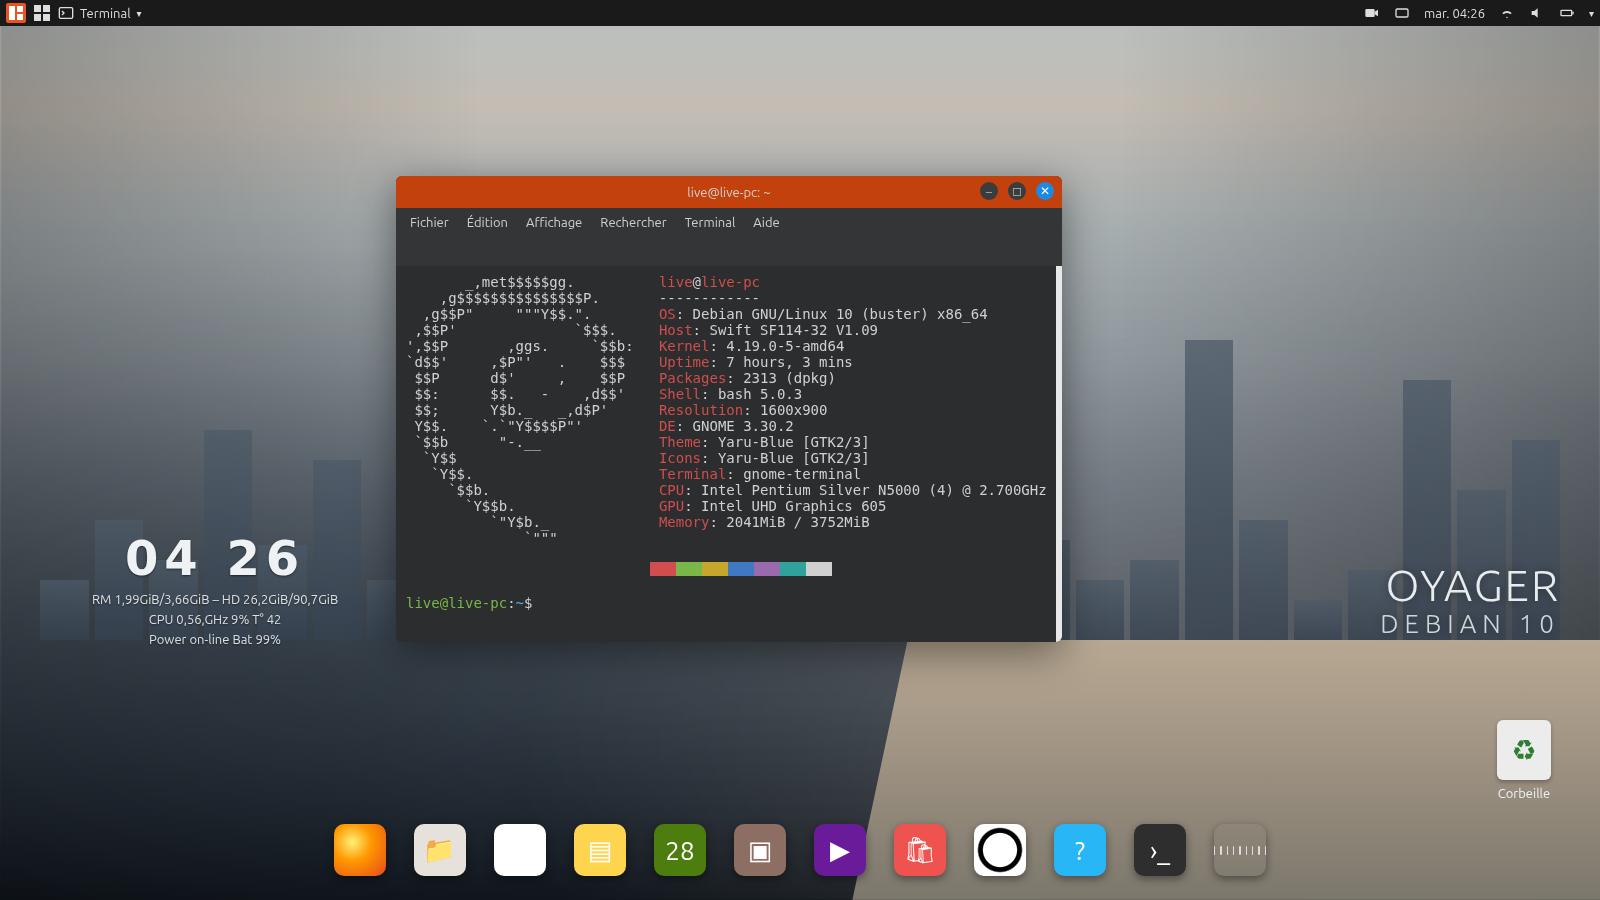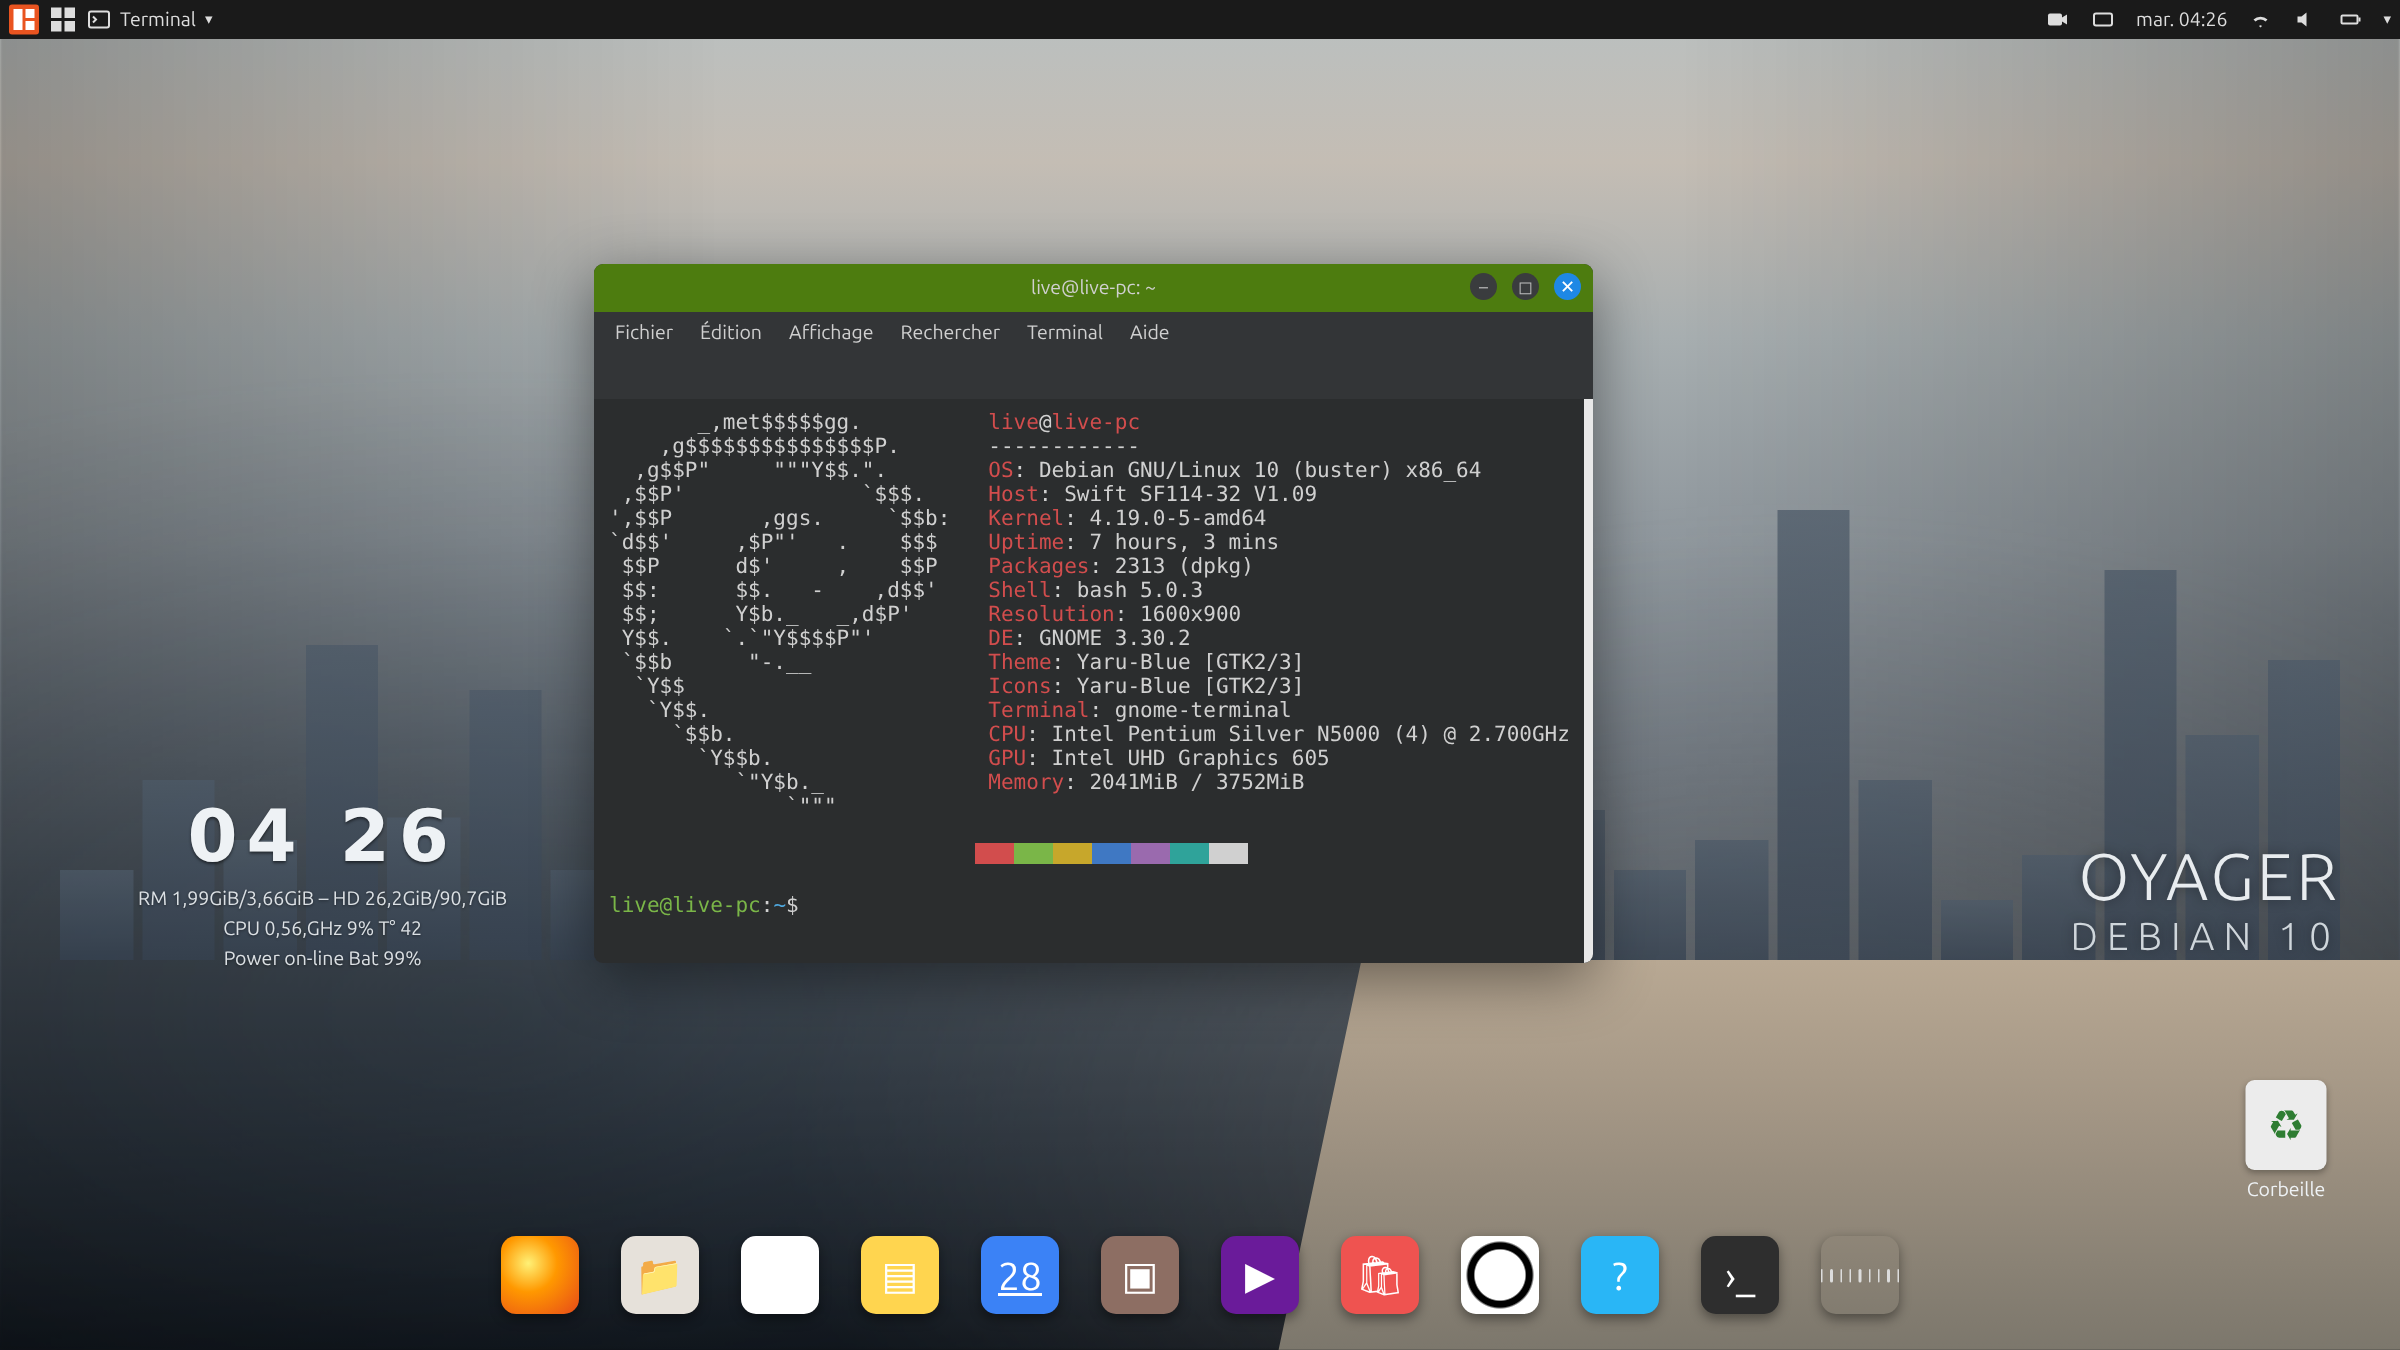--- a/index.html
+++ b/index.html
@@ -44,37 +44,37 @@
   .conky .date{font-size:22px;margin-top:4px;letter-spacing:1px;}
   .conky .line{font-size:13px;margin-top:6px;opacity:.9;}
 
   
   .dock{position:absolute;left:50%;transform:translateX(-50%);bottom:16px;display:flex;gap:28px;align-items:center;padding:8px 14px;z-index:40;}
   .dock .ico{width:52px;height:52px;border-radius:10px;display:flex;align-items:center;justify-content:center;font-size:26px;color:#fff;box-shadow:0 3px 8px rgba(0,0,0,.4);}
   .firefox{background:radial-gradient(circle at 35% 35%,#fff176,#ff9800 40%,#e64a19);}
   .files{background:#e6e1da;color:#9c8b7a;}
   .gedit{background:#fff;color:#7a6447;}
   .notes{background:#ffd54f;color:#b7902c;}
-  .cal{background:#3b82f6;text-decoration:underline;}
+  .cal{background:#4d7c0f;}
   .wall{background:#8d6e63;}
   .video{background:#6a1b9a;}
   .store{background:#ef5350;}
   .circle{background:radial-gradient(circle,#fff 45%,#000 48%,#000 58%,#fff 62%);}
   .help{background:#29b6f6;}
   .term{background:#2e2e2e;color:#9e9e9e;}
   .apps{background:transparent;display:grid;grid-template-columns:repeat(3,1fr);grid-template-rows:repeat(3,1fr);gap:5px;box-shadow:none;}
   .apps span{width:9px;height:9px;background:#ddd;border-radius:2px;}
 
   
   .trash{position:absolute;right:40px;top:720px;width:72px;text-align:center;color:#eef2f5;font-size:13px;}
   .trash .tico{width:54px;height:60px;margin:0 auto 6px;background:#ececec;border-radius:6px;display:flex;align-items:center;justify-content:center;font-size:28px;color:#2e7d32;box-shadow:0 2px 4px rgba(0,0,0,.3);}
 
   
   .win{position:absolute;left:396px;top:176px;width:666px;height:466px;background:#333537;border-radius:6px;color:#d0d0d0;box-shadow:0 10px 40px rgba(0,0,0,.45);z-index:45;display:flex;flex-direction:column;overflow:hidden;}
-  .win .titlebar{height:32px;display:flex;align-items:center;justify-content:center;position:relative;background:#4d7c0f;font-size:13px;}
+  .win .titlebar{height:32px;display:flex;align-items:center;justify-content:center;position:relative;background:#c2410c;font-size:13px;}
   .win .winbtns{position:absolute;right:8px;top:6px;display:flex;gap:10px;}
   .win .winbtns .b{width:18px;height:18px;border-radius:50%;display:flex;align-items:center;justify-content:center;font-size:12px;background:#3a3c3e;color:#bbb;}
   .win .winbtns .close{background:#1e88e5;color:#fff;}
   .win .menubar{height:28px;display:flex;align-items:center;gap:18px;padding:0 14px;background:#333537;font-size:13px;color:#cfcfcf;}
   .win .body{flex:1;background:#2b2d2e;padding:8px 10px 8px 10px;font-family:"DejaVu Sans Mono","Ubuntu Mono",monospace;font-size:14px;line-height:16px;white-space:pre;position:relative;border-right:6px solid #e8e8e8;margin-top:30px;}
   .red{color:#d24d4d;}
   .grn{color:#7ab648;}
   .blu{color:#4fa9e0;}
   .swatches{display:inline-flex;margin-top:16px;margin-left:244px;}
   .swatches span{width:26px;height:14px;display:inline-block;}

